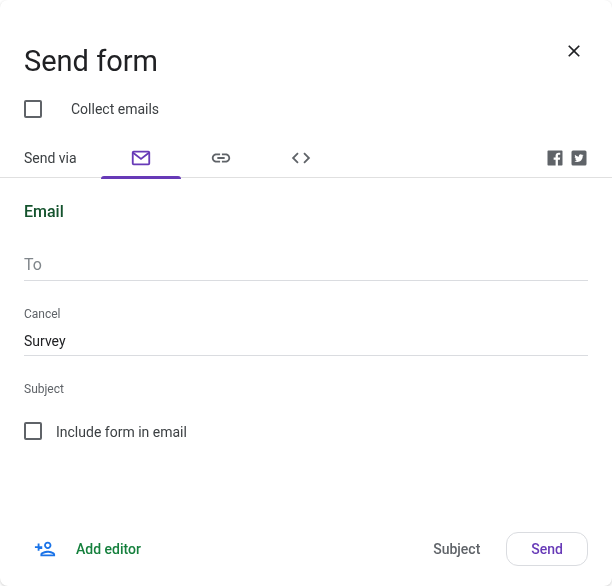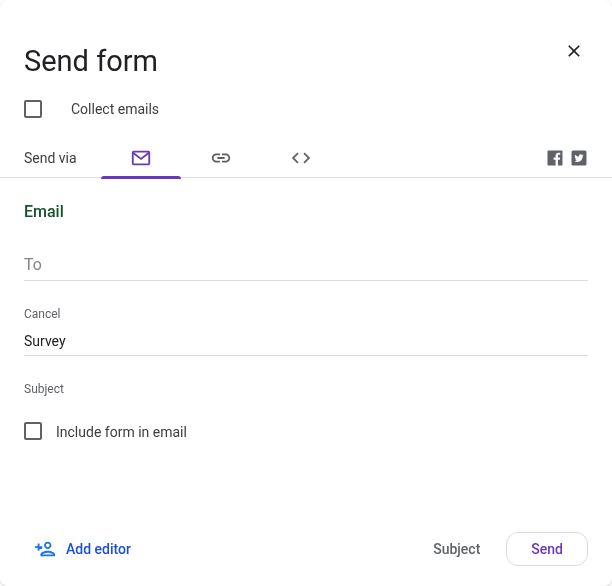--- a/index.html
+++ b/index.html
@@ -147,22 +147,22 @@
   .footer {
     position: absolute;
     left: 0; right: 0; bottom: 0;
     padding: 14px 24px 18px 24px;
     display: flex;
     align-items: center;
   }
   .add-editor {
     display: flex;
     align-items: center;
-    gap: 10px;
-    color: #1d4ed8;
+    gap: 20px;
+    color: #15803d;
     font-size: 14px;
     font-weight: 500;
     cursor: pointer;
     padding: 8px 10px;
     border-radius: 4px;
   }
   .footer-spacer { flex: 1; }
   .btn-flat {
     font-size: 14px;
     font-weight: 500;

